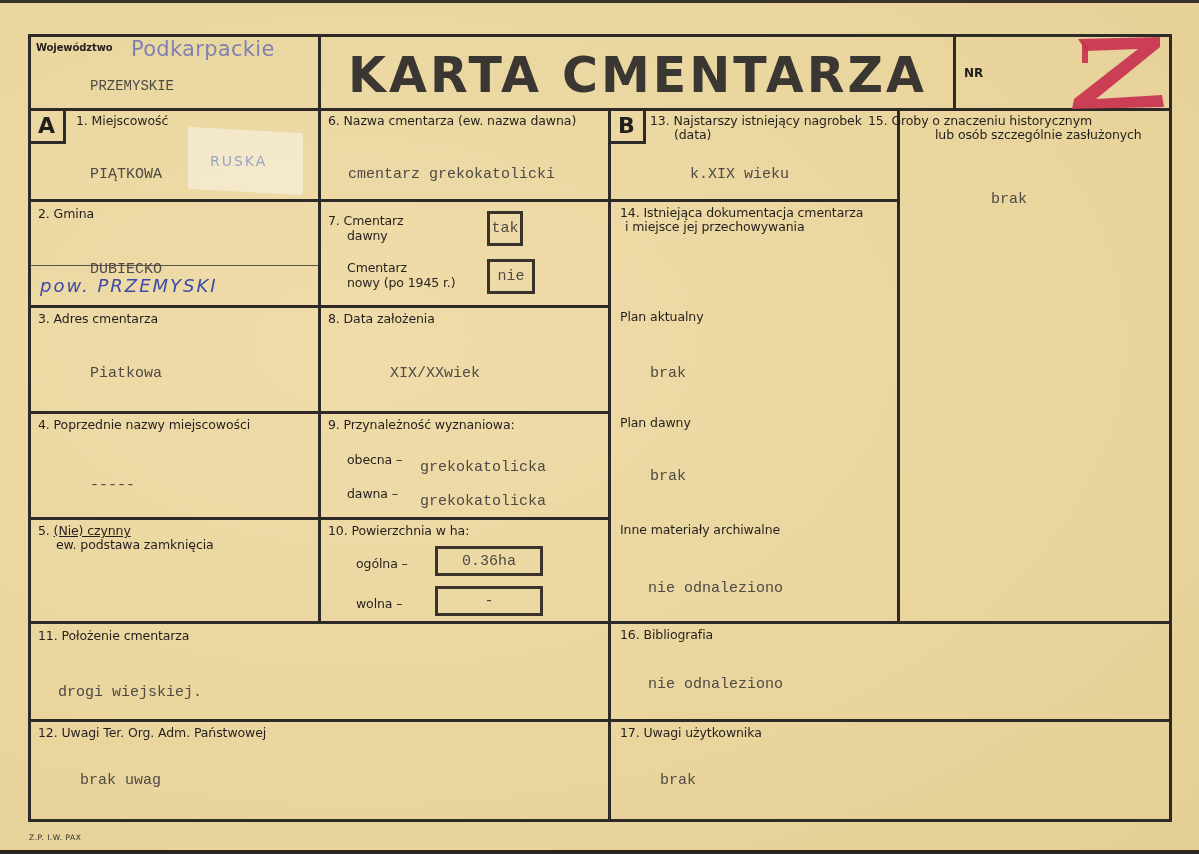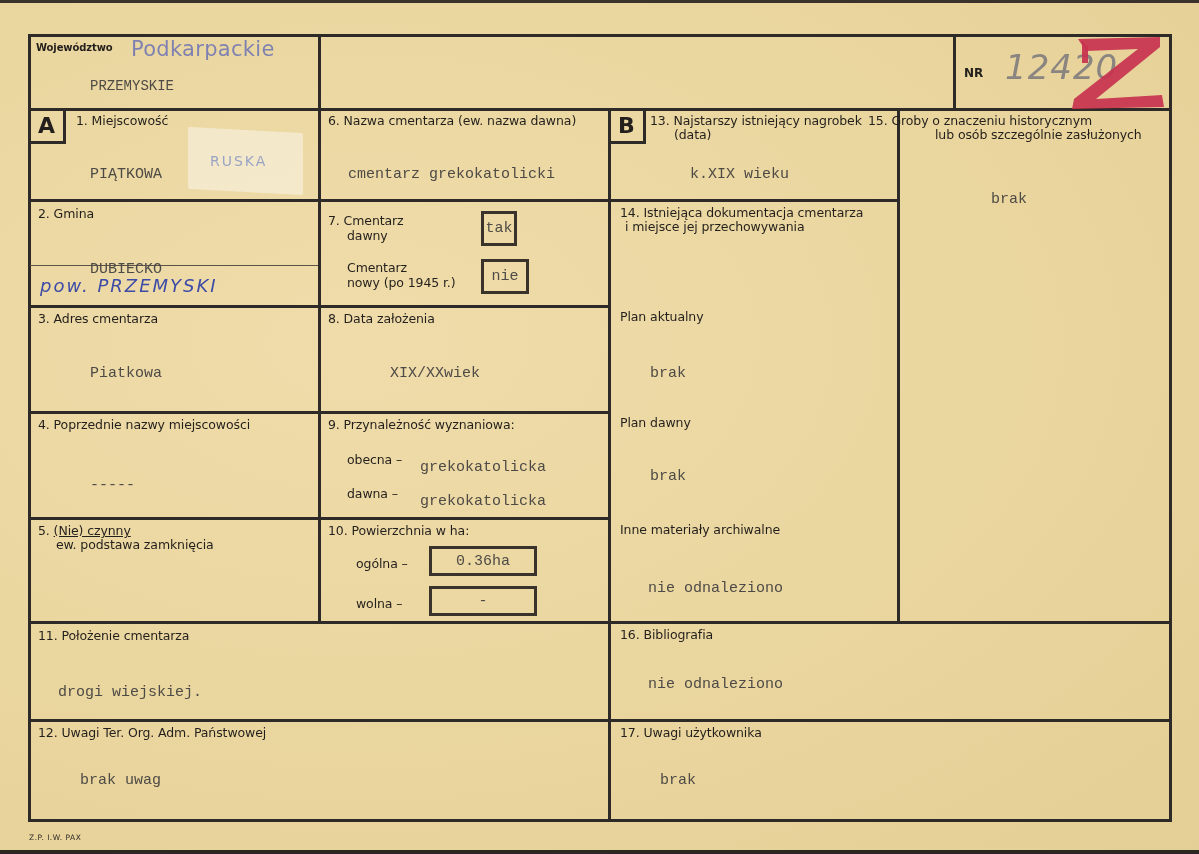--- a/index.html
+++ b/index.html
@@ -60,21 +60,21 @@
   }
   .boxletter {
     position: absolute; width: 36px; height: 34px;
     border: 3px solid #2e2a27; border-top: none; border-left: none;
     font-family: "DejaVu Sans", sans-serif; font-weight: bold; font-size: 22px;
     color: #231f1c; display: flex; align-items: center; justify-content: center;
   }
   .smallbox {
     position: absolute; border: 3px solid #3a332b;
     font-family: "Liberation Mono", "DejaVu Sans Mono", monospace; font-size: 15px;
-    color: #4e4a46; display: flex; align-items: center; justify-content: center;
+    color: #4e4a46; display: flex; align-items: center; justify-content: center; margin-left: 6px;
   }
   .footer-note {
     position: absolute; left: 29px; top: 830px;
     font-family: "DejaVu Sans", sans-serif; font-size: 7.5px; color: #2e2a27;
     letter-spacing: 0.5px;
   }
   .underline { text-decoration: underline; }
 </style>
 </head>
 <body>
@@ -106,23 +106,23 @@
 
   <div class="line h" style="left:608px; top:196px; width:291px;"></div>
 
   <div class="line h" style="left:28px; top:618px; width:1144px;"></div>
   <div class="line h" style="left:28px; top:716px; width:1144px;"></div>
 
   <div class="lbl small" style="left:36px; top:38px;">Województwo</div>
   <div class="stamp">Podkarpackie</div>
   <div class="typed" style="left:90px; top:66px; font-size:14px;">PRZEMYSKIE</div>
 
+  <div class="title">KARTA CMENTARZA</div>
 
   <div class="lbl" style="left:964px; top:63px; font-weight:bold; font-size:12px;">NR</div>
-  <div class="nr-num">12420</div>
   <svg class="redz" viewBox="0 0 100 76">
     <path d="M10 6 L92 4 L92 14 L28 66 L94 62 L96 74 L4 76 L6 66 L70 16 L18 18 Z" fill="#c8324f" opacity="0.92"></path>
     <path d="M14 8 L14 30 L20 30 L20 14 Z" fill="#c8324f" opacity="0.92"></path>
   </svg>
 
   <div class="boxletter" style="left:30px; top:107px;">A</div>
   <div class="lbl" style="left:76px; top:111px;">1. Miejscowość</div>
   <div class="typed" style="left:90px; top:154px;">PIĄTKOWA</div>
   <div class="tape"></div>
   <div class="hand-blue" style="left:210px; top:150px; color:#9aa3c4; font-size:14px; font-style:normal;">RUSKA</div>

